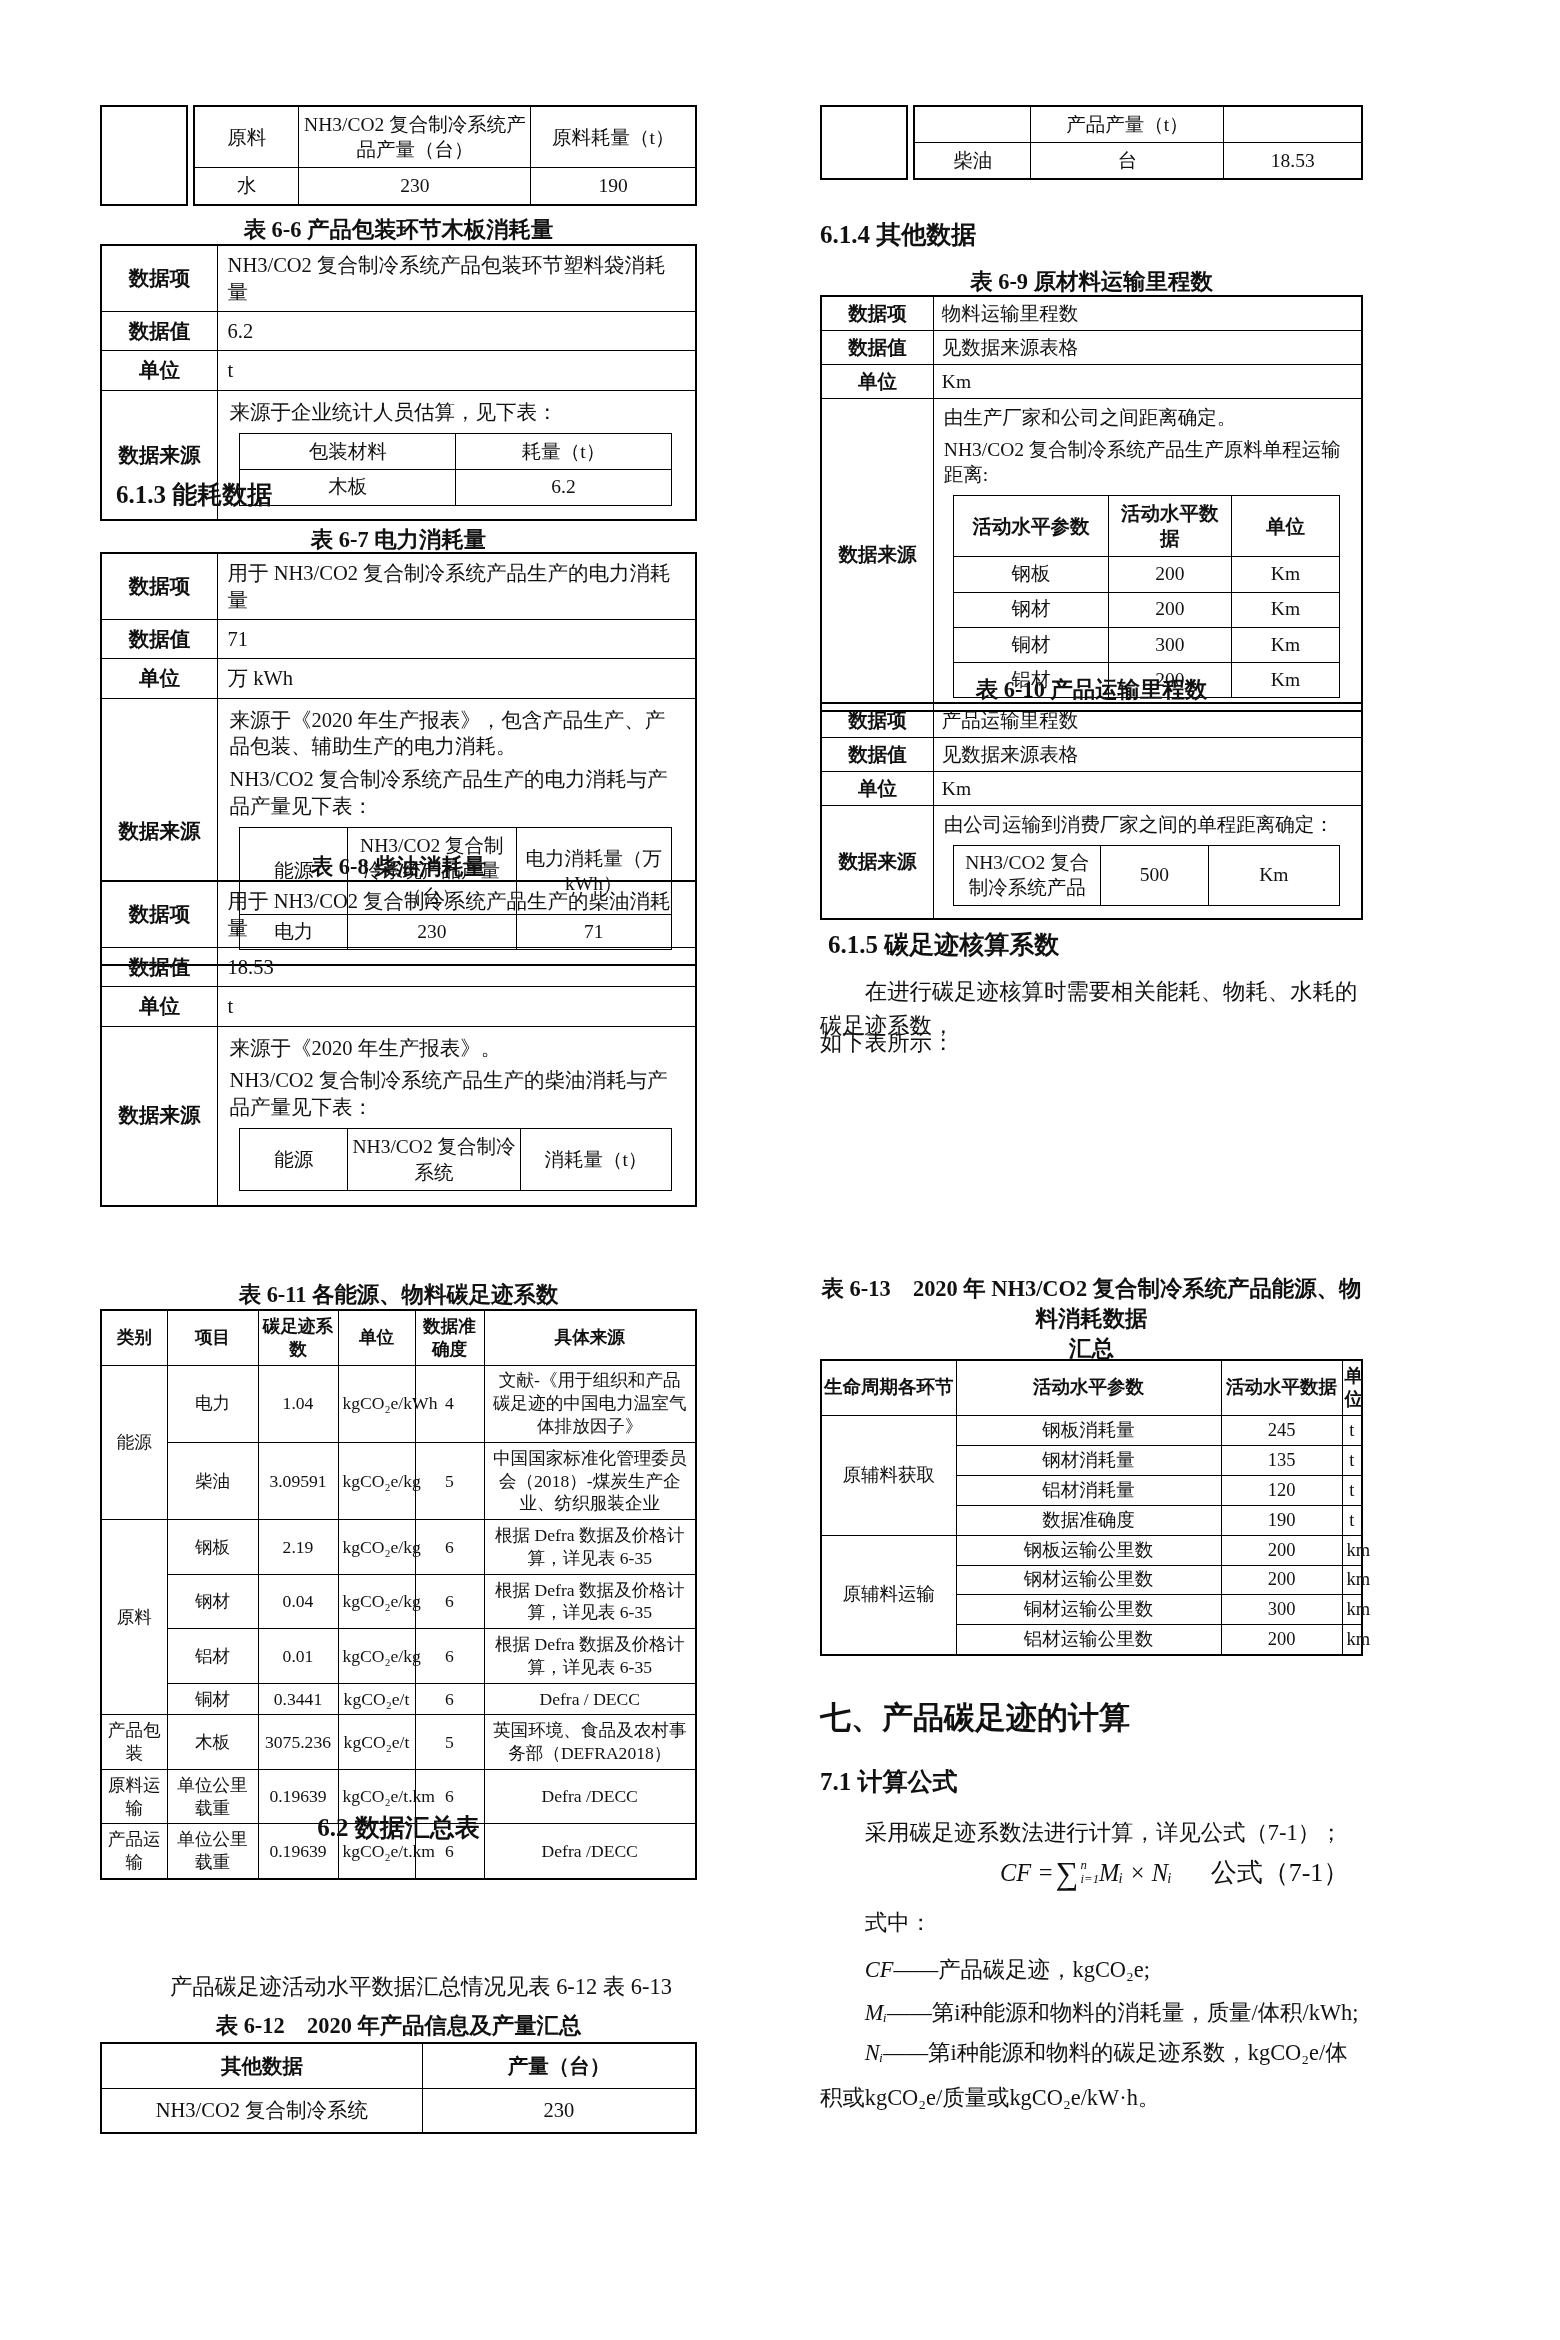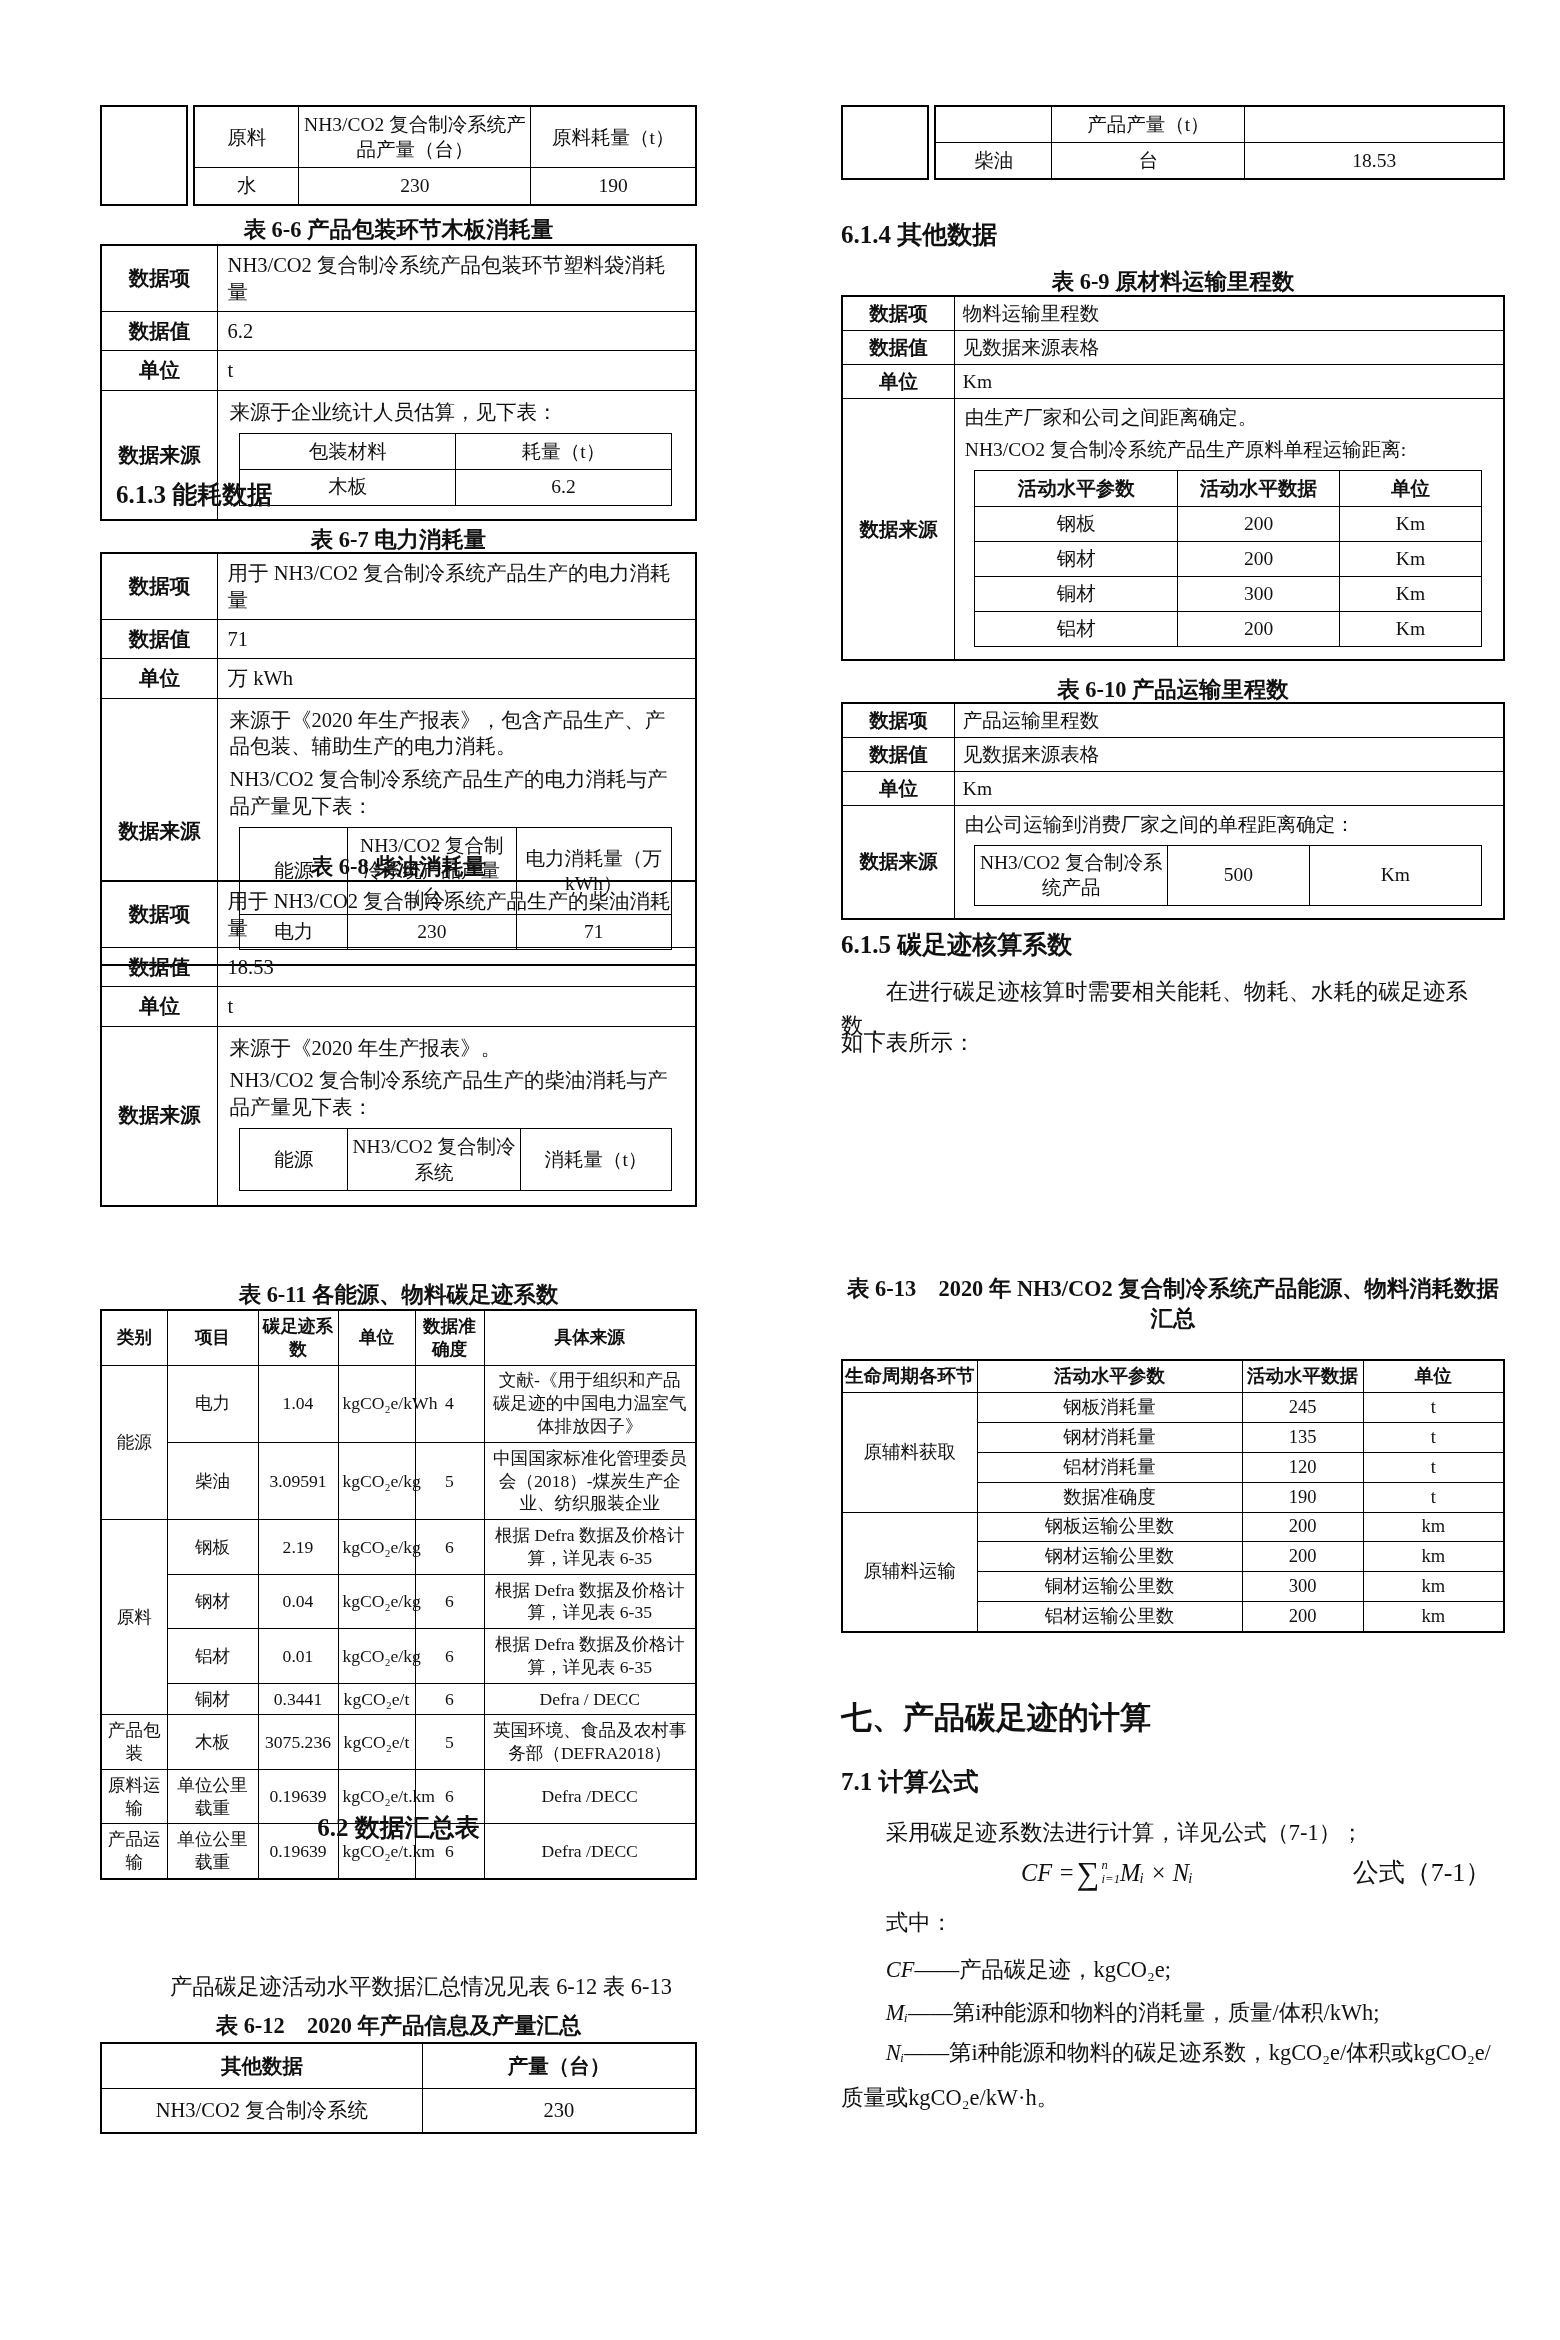--- a/index.html
+++ b/index.html
@@ -1,20 +1,20 @@
 <!DOCTYPE html>
 <html><head>
 <meta charset="utf-8">
 <style>
   html,body{margin:0;padding:0;background:#fff;}
   .page{position:relative;width:1560px;height:2341px;background:#ffffff;overflow:hidden;
         font-family:"Liberation Serif","DejaVu Serif","DejaVu Sans",serif;color:#111;}
   .blk{position:absolute;}
   .colL{left:100px;width:597px;}
-  .colR{left:841px;width:664px;}
+  .colR{left:820px;width:543px;}
 
   table{border-collapse:collapse;width:100%;table-layout:fixed;}
   .tbl{border:2px solid #000;}
   .tbl td,.tbl th{border:1px solid #000;vertical-align:middle;}
 
   
   .lt{font-size:20.5px;line-height:1.3;}
   .lt td.lab{width:107px;font-weight:bold;text-align:center;padding:5.9px 3.9px;}
   .lt td.val{padding:5.9px 9.8px;text-align:left;}
   .lt.compact{font-size:19.5px;}
@@ -459,21 +459,21 @@
                 <td>Km</td>
               </tr>
             </tbody>
               </table>
           </td>
           </tr>
     </tbody>
       </table>
   </div>
 
-  <div class="blk colR h2" style="top:928px;">6.1.5 碳足迹核算系数</div>
+  <div class="blk colR h2" style="top:928px;margin-left:8px;">6.1.5 碳足迹核算系数</div>
   <div class="blk colR para ind" style="top:975px;">在进行碳足迹核算时需要相关能耗、物耗、水耗的碳足迹系数，</div>
   <div class="blk colR para" style="top:1026px;">如下表所示：</div>
 
   <div class="blk colR ttl" style="top:1274px;">
     <div>表 6-13　2020 年 NH3/CO2 复合制冷系统产品能源、物料消耗数据</div>
     <div>汇总</div>
   </div>
   <div class="blk colR" style="top:1359px;">
     <table class="tbl t613">
       <colgroup>

